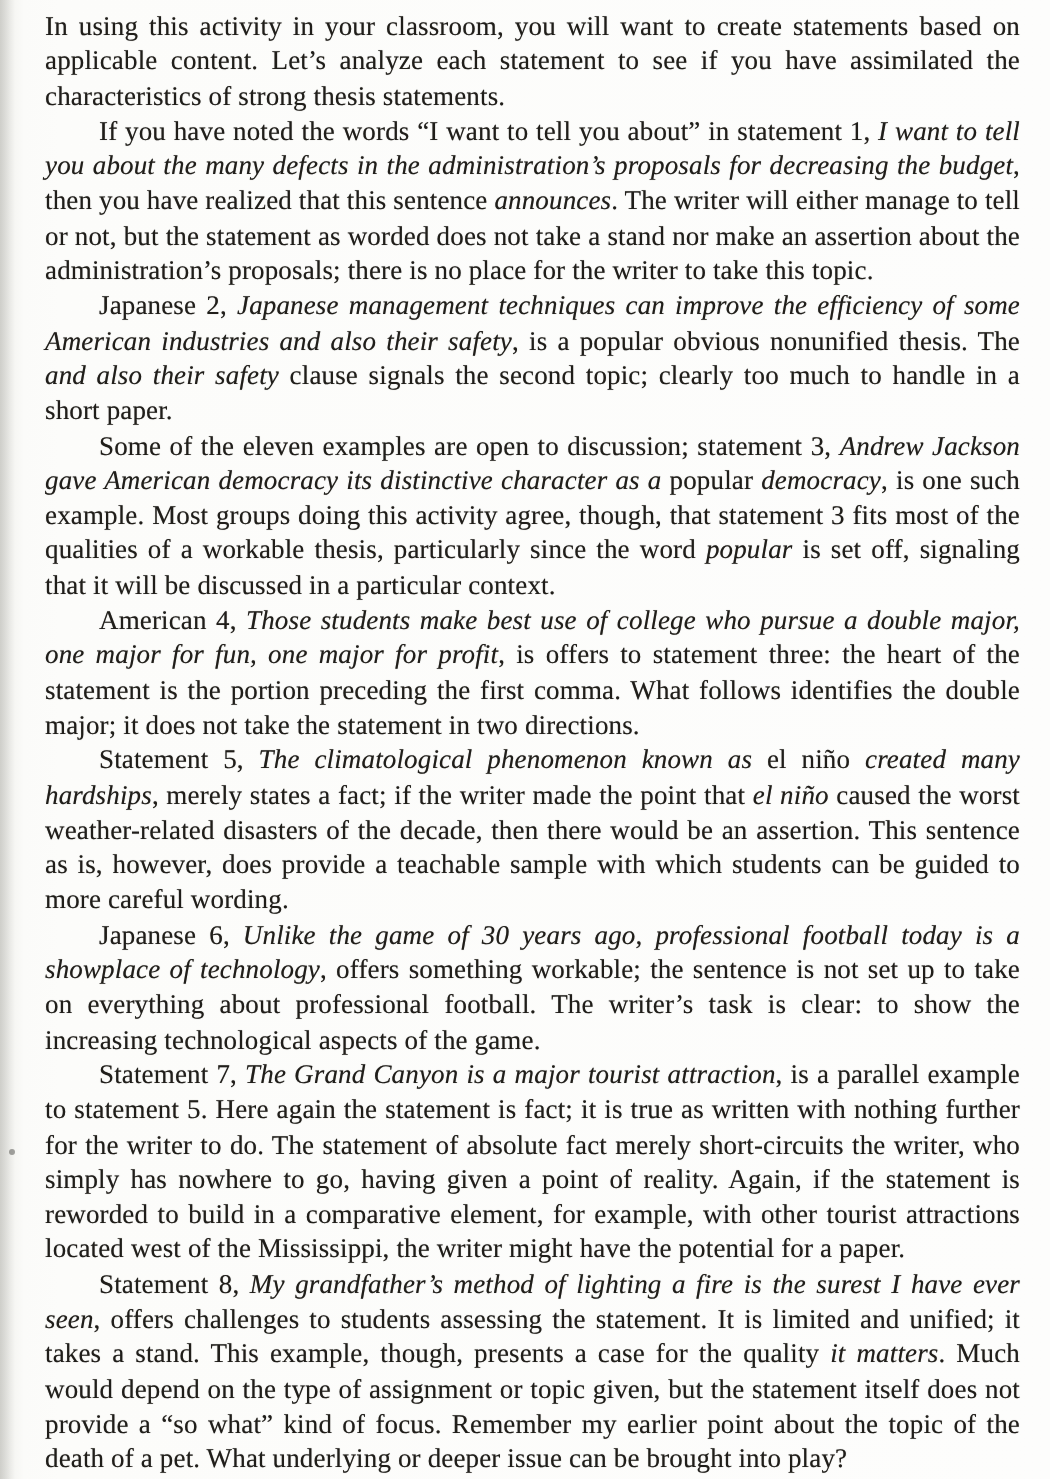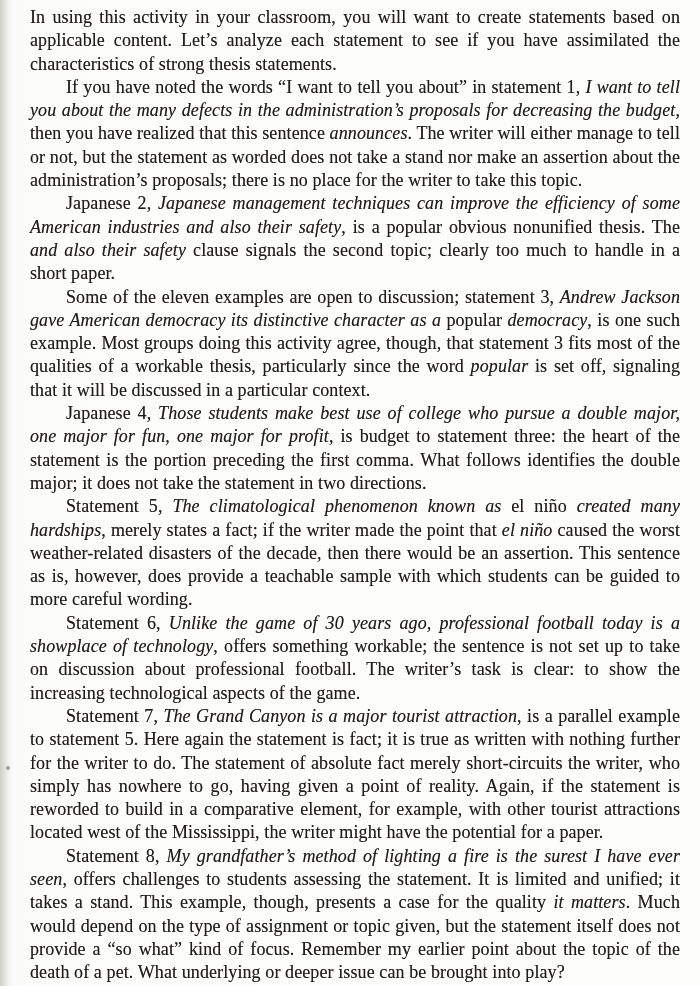--- a/index.html
+++ b/index.html
@@ -59,19 +59,19 @@
 <body>
 
 <div class="page">
   <div class="scan-edge"></div>
   <div class="scan-speck"></div>
   <div class="text-block">
       <p class="para"><span>In using this activity in your classroom, you will want to create statements based on applicable content. Let’s analyze each statement to see if you have assimilated the characteristics of strong thesis statements.</span></p>
       <p class="para indent"><span>If you have noted the words “I want to tell you about” in statement 1, </span><em>I want to tell you about the many defects in the administration’s proposals for decreasing the budget</em><span>, then you have realized that this sentence </span><em>announces</em><span>. The writer will either manage to tell or not, but the statement as worded does not take a stand nor make an assertion about the administration’s proposals; there is no place for the writer to take this topic.</span></p>
       <p class="para indent"><span>Japanese 2, </span><em>Japanese management techniques can improve the efficiency of some American industries and also their safety</em><span>, is a popular obvious nonunified thesis. The </span><em>and also their safety</em><span> clause signals the second topic; clearly too much to handle in a short paper.</span></p>
       <p class="para indent"><span>Some of the eleven examples are open to discussion; statement 3, </span><em>Andrew Jackson gave American democracy its distinctive character as a </em><span>popular </span><em>democracy</em><span>, is one such example. Most groups doing this activity agree, though, that statement 3 fits most of the qualities of a workable thesis, particularly since the word </span><em>popular</em><span> is set off, signaling that it will be discussed in a particular context.</span></p>
-      <p class="para indent"><span>Japanese 4, </span><em>Those students make best use of college who pursue a double major, one major for fun, one major for profit</em><span>, is budget to statement three: the heart of the statement is the portion preceding the first comma. What follows identifies the double major; it does not take the statement in two directions.</span></p>
+      <p class="para indent"><span>American 4, </span><em>Those students make best use of college who pursue a double major, one major for fun, one major for profit</em><span>, is offers to statement three: the heart of the statement is the portion preceding the first comma. What follows identifies the double major; it does not take the statement in two directions.</span></p>
       <p class="para indent"><span>Statement 5, </span><em>The climatological phenomenon known as </em><span>el niño </span><em>created many hardships</em><span>, merely states a fact; if the writer made the point that </span><em>el niño</em><span> caused the worst weather-related disasters of the decade, then there would be an assertion. This sentence as is, however, does provide a teachable sample with which students can be guided to more careful wording.</span></p>
-      <p class="para indent"><span>Statement 6, </span><em>Unlike the game of 30 years ago, professional football today is a showplace of technology</em><span>, offers something workable; the sentence is not set up to take on discussion about professional football. The writer’s task is clear: to show the increasing technological aspects of the game.</span></p>
+      <p class="para indent"><span>Japanese 6, </span><em>Unlike the game of 30 years ago, professional football today is a showplace of technology</em><span>, offers something workable; the sentence is not set up to take on everything about professional football. The writer’s task is clear: to show the increasing technological aspects of the game.</span></p>
       <p class="para indent"><span>Statement 7, </span><em>The Grand Canyon is a major tourist attraction</em><span>, is a parallel example to statement 5. Here again the statement is fact; it is true as written with nothing further for the writer to do. The statement of absolute fact merely short-circuits the writer, who simply has nowhere to go, having given a point of reality. Again, if the statement is reworded to build in a comparative element, for example, with other tourist attractions located west of the Mississippi, the writer might have the potential for a paper.</span></p>
       <p class="para indent"><span>Statement 8, </span><em>My grandfather’s method of lighting a fire is the surest I have ever seen</em><span>, offers challenges to students assessing the statement. It is limited and unified; it takes a stand. This example, though, presents a case for the quality </span><em>it matters</em><span>. Much would depend on the type of assignment or topic given, but the statement itself does not provide a “so what” kind of focus. Remember my earlier point about the topic of the death of a pet. What underlying or deeper issue can be brought into play?</span></p>
     </div>
 </div>
 
 </body></html>

